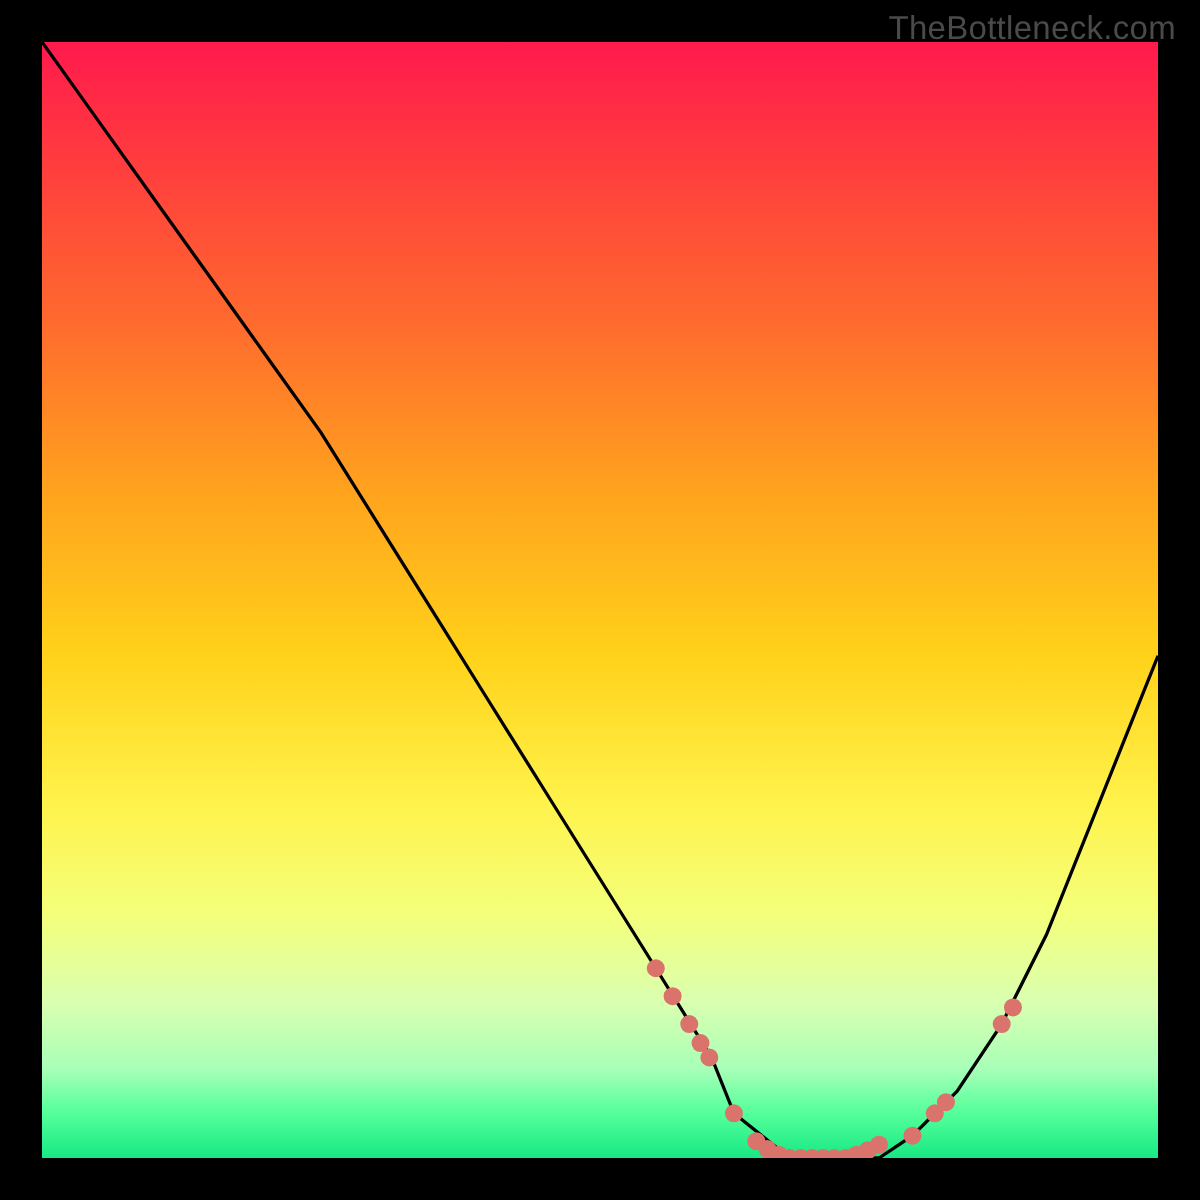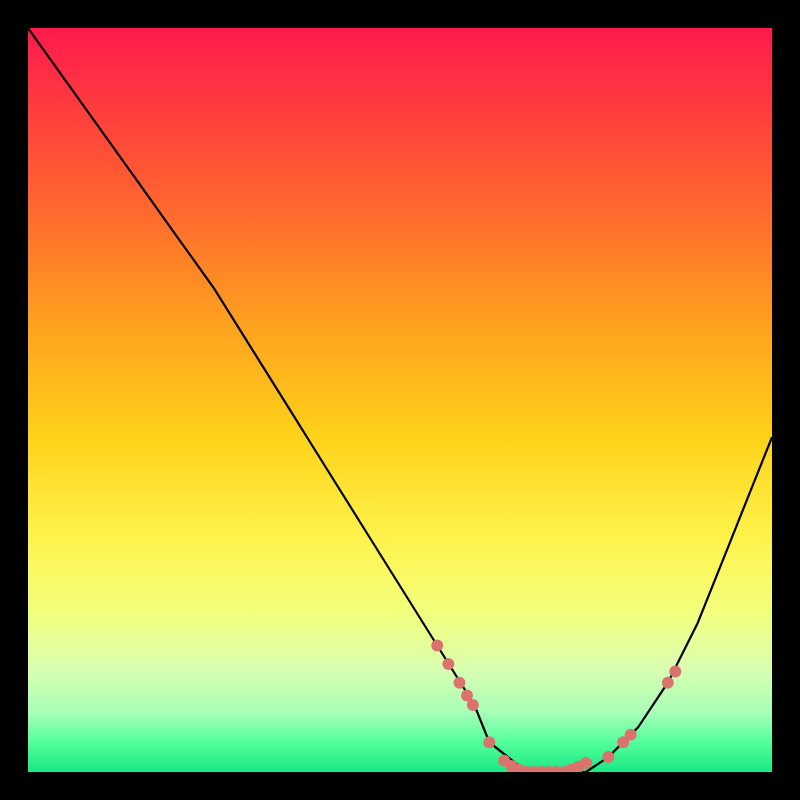--- a/index.html
+++ b/index.html
@@ -84,13 +84,14 @@
             <circle cx="558.0" cy="735.1" r="6" fill="#d9736b"></circle>
             <circle cx="580.3" cy="729.1" r="6" fill="#d9736b"></circle>
             <circle cx="595.2" cy="714.2" r="6" fill="#d9736b"></circle>
             <circle cx="602.6" cy="706.8" r="6" fill="#d9736b"></circle>
             <circle cx="639.8" cy="654.7" r="6" fill="#d9736b"></circle>
             <circle cx="647.3" cy="643.6" r="6" fill="#d9736b"></circle>
           </g>
       </g>
     </svg>
   </div>
+  <div class="watermark">TheBottleneck.com</div>
 </div>
 
 </body></html>

